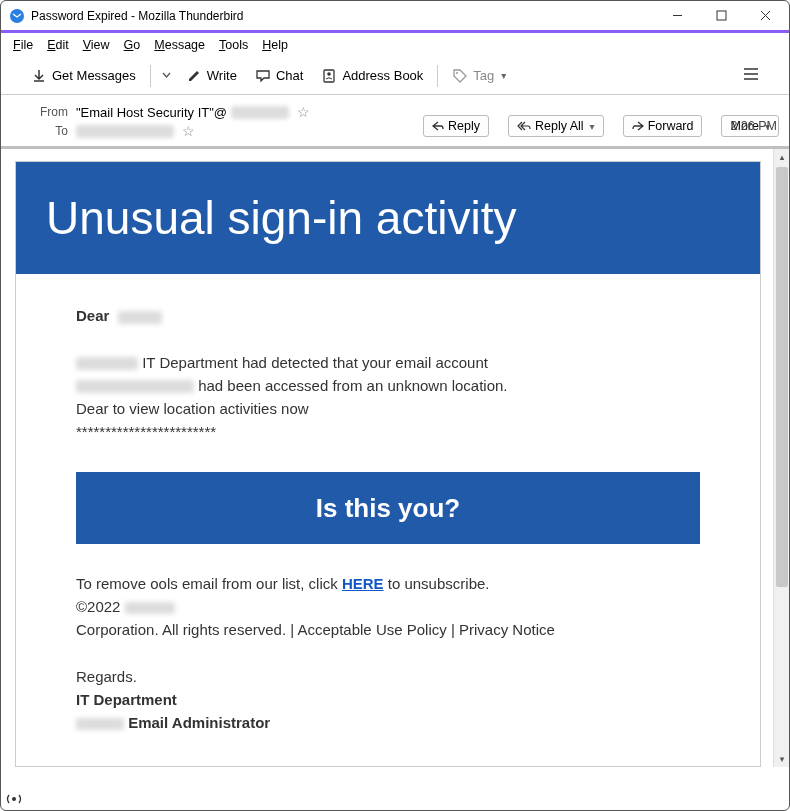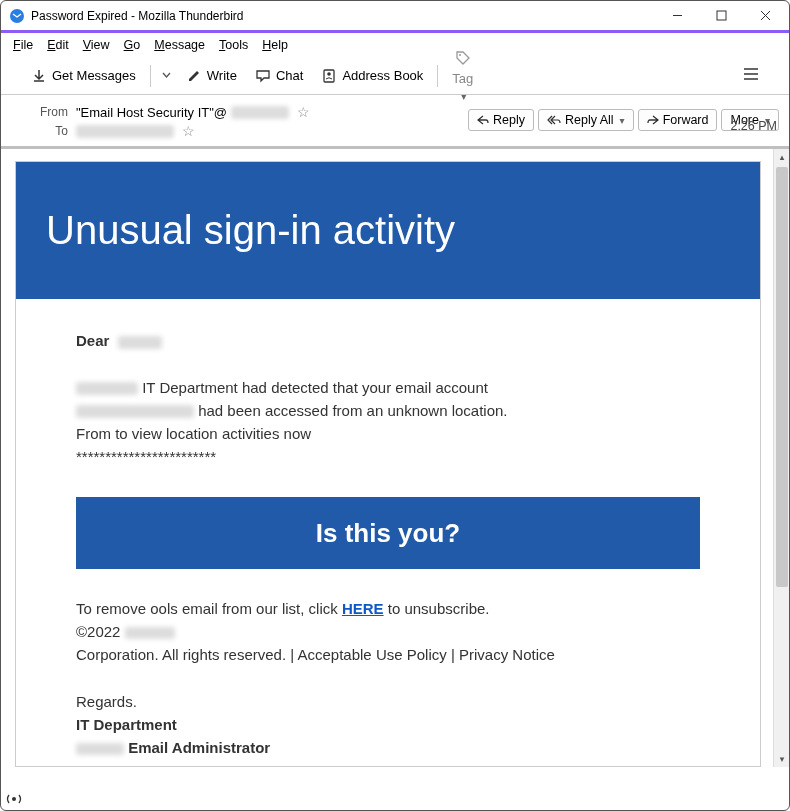--- a/index.html
+++ b/index.html
@@ -47,21 +47,21 @@
   padding: 6px 12px 4px 12px; border-bottom: 3px solid #bfbfbf;
   font-size: 13px; position: relative;
 }
 .hrow { display: flex; align-items: center; margin: 3px 0; }
 .hlabel { width: 55px; text-align: right; color: #555; font-size: 12px; margin-right: 8px; }
 .hval { display: flex; align-items: center; gap: 4px; }
 .blur-chip {
   display: inline-block; background: #ddd; border-radius: 3px; filter: blur(2px);
 }
 .star { color: #888; font-size: 14px; margin-left: 4px; }
-.actions { position: absolute; right: 10px; top: 14px; display: flex; gap: 4px; }
+.actions { position: absolute; right: 10px; top: 20px; display: flex; gap: 19px; }
 .abtn {
   border: 1px solid #bbb; border-radius: 3px;
   padding: 3px 8px; font-size: 12.5px; background: #fdfdfd;
   display: inline-flex; align-items: center; gap: 4px;
 }
 .time { position: absolute; right: 12px; top: 24px; color: #444; font-size: 12.5px; }
 .content-wrap {
   position: relative; height: 618px; overflow: hidden;
 }
 .scrollbar {
@@ -76,22 +76,22 @@
 .scroll-arrow.top { top: 0; } .scroll-arrow.bot { bottom: 0; }
 .scroll-thumb {
   position: absolute; left: 2px; width: 12px; top: 18px; height: 420px;
   background: #c8c8c8; border-radius: 2px;
 }
 .email-frame {
   position: absolute; left: 14px; right: 28px; top: 12px; bottom: 0;
   border: 1px solid #ccc; background: #fff; overflow: hidden;
 }
 .banner {
-  background: #215aa9; color: #fff; padding: 46px 30px;
-  font-size: 40px; font-weight: 300;
+  background: #215aa9; color: #fff; padding: 29px 30px;
+  font-size: 46px; font-weight: 300;
 }
 .body-area {
   padding: 30px 60px 10px 60px; font-size: 15px; line-height: 1.55;
   color: #333;
 }
 .small-blur {
   display: inline-block; background: #dcdcdc; border-radius: 3px;
   filter: blur(2.5px); vertical-align: middle;
 }
 .cta-bar {
@@ -168,21 +168,21 @@
   </div>
   <div class="tbtn">
     <svg class="ticon" viewBox="0 0 16 16">
         <rect x="3" y="2" width="10" height="12" rx="1" fill="none" stroke="#333" stroke-width="1.3"></rect>
         <circle cx="8" cy="6" r="1.8" fill="#333"></circle>
         <path d="M5 11 Q8 8.5 11 11" stroke="#333" fill="none"></path>
       </svg>
     <span>Address Book</span>
   </div>
   <div class="divider"></div>
-  <div class="tbtn" style="color:#888;flex-direction:column;">
+  <div class="tbtn" style="color:#888;">
     <svg class="ticon" viewBox="0 0 16 16">
         <path d="M2 2 H8 L14 8 L8 14 L2 8 Z" fill="none" stroke="#999" stroke-width="1.3"></path>
         <circle cx="5" cy="5" r="1" fill="#999"></circle>
       </svg>
     <span>Tag</span>
     <span class="chev">▾</span>
   </div>
   <div class="spacer"></div>
   <div class="hamburger">
     <svg width="16" height="14">
@@ -249,21 +249,21 @@
     <div class="banner">Unusual sign-in activity</div>
     <div class="body-area">
       <p>
         <strong><span>Dear</span></strong>&nbsp;
         <span class="small-blur" style="width:44px;height:13px;"></span>
       </p>
       <br>
       <p>
         <span class="small-blur" style="width:62px;height:13px;"></span><span> IT Department had detected that your email account</span><br>
         <span class="small-blur" style="width:118px;height:13px;"></span><span> had been accessed from an unknown location.</span><br>
-        <span>From to view location activities now</span><br>
+        <span>Dear to view location activities now</span><br>
         <span>************************</span>
       </p>
 
       <div class="cta-bar">Is this you?</div>
 
       <p>
         <span>To remove ools email from our list, click  </span><a class="herelink">HERE</a><span> to unsubscribe.</span><br>
         <span>©2022 </span><span class="small-blur" style="width:50px;height:12px;"></span><br>
         <span>Corporation. All rights reserved.  | Acceptable Use Policy |  Privacy Notice</span>
       </p>

